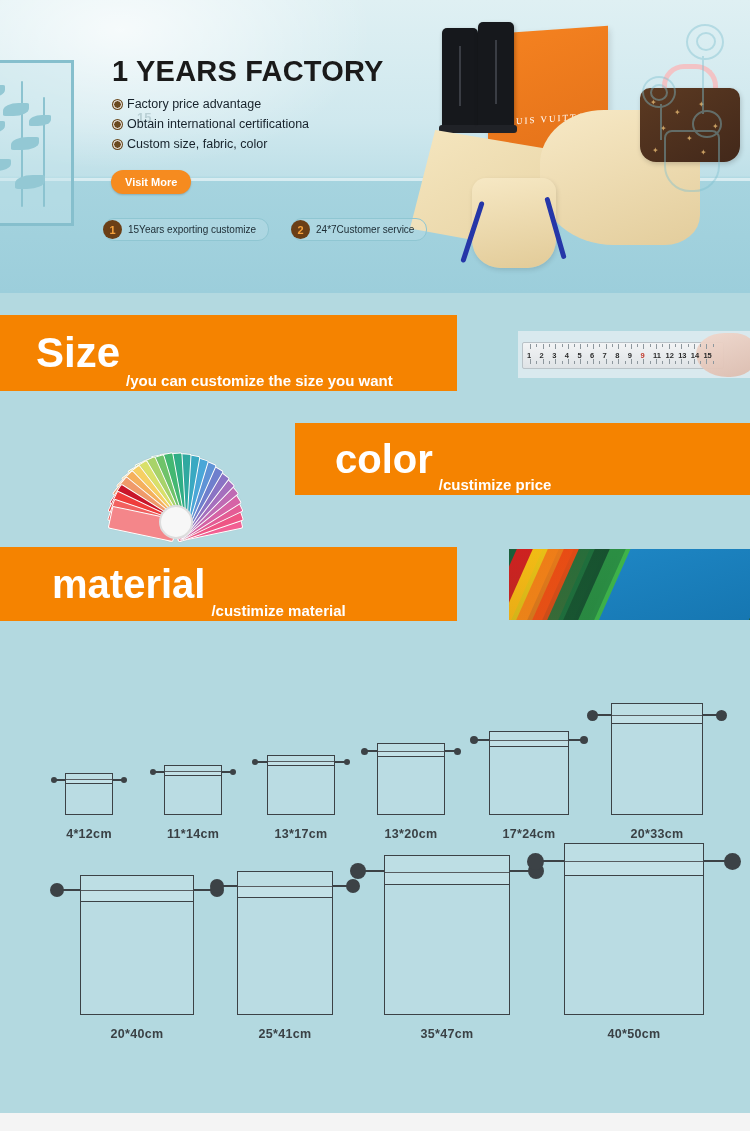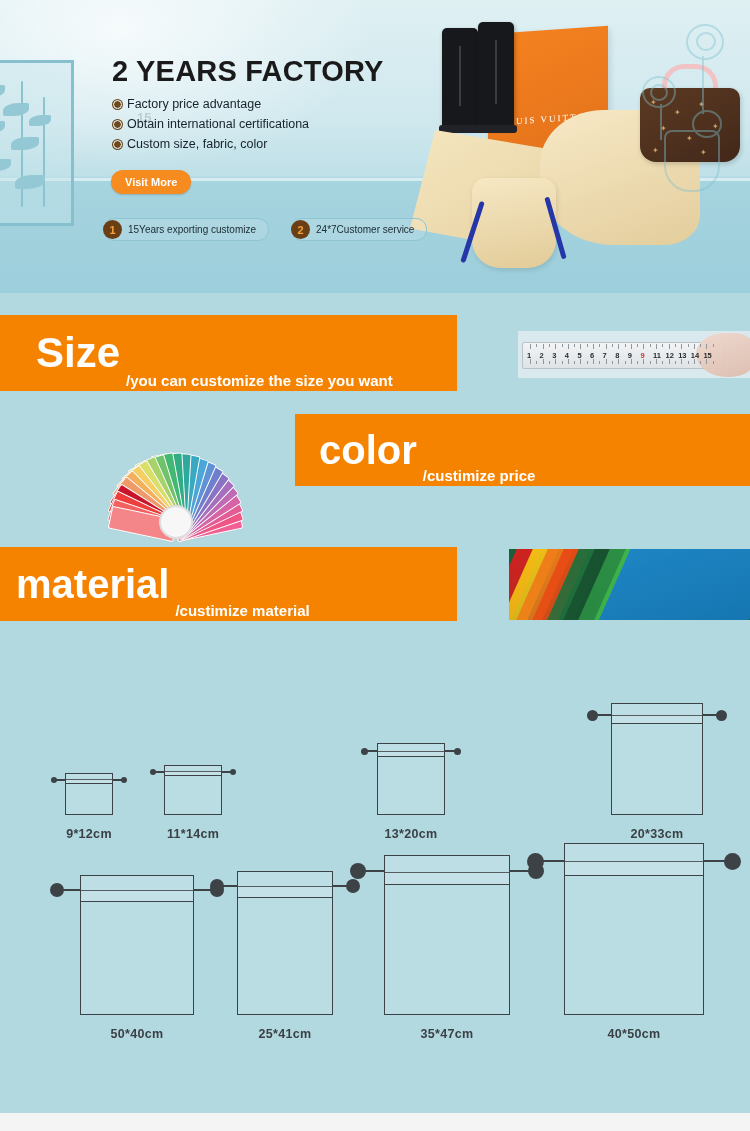--- a/index.html
+++ b/index.html
@@ -67,23 +67,23 @@
   .vase-rose .rose{position:absolute;border:2px solid #7fc0cf;border-radius:50%;}
   .vase-rose .vstem{position:absolute;width:2px;background:#7fc0cf;}
 
   
   .fbanner{position:absolute;background:#f58300;display:flex;align-items:center;}
   .fbanner .big{color:#fff;font-weight:bold;line-height:1;}
   .fbanner .sub{color:#fff;font-weight:bold;font-size:15px;margin-left:6px;margin-bottom:2px;align-self:flex-end;}
 
   #size-banner{left:0;top:315px;width:457px;height:76px;padding-left:36px;box-sizing:border-box;}
   #size-banner .big{font-size:42px;}
-  #color-banner{left:295px;top:414px;width:455px;height:72px;padding-left:24px;box-sizing:border-box;}
+  #color-banner{left:295px;top:423px;width:455px;height:72px;padding-left:40px;box-sizing:border-box;}
   #color-banner .big{font-size:40px;}
-  #material-banner{left:0;top:547px;width:457px;height:74px;padding-left:16px;box-sizing:border-box;}
+  #material-banner{left:0;top:547px;width:457px;height:74px;padding-left:52px;box-sizing:border-box;}
   #material-banner .big{font-size:40px;}
 
   
   .ruler{position:absolute;left:518px;top:331px;width:232px;height:47px;background:#d9e9ee;overflow:hidden;}
   .ruler .stick{position:absolute;left:4px;top:11px;width:200px;height:25px;background:linear-gradient(180deg,#f2f4f5,#dfe3e6);
     border:1px solid #b9c2c7;border-radius:2px;}
   .ruler .num{position:absolute;top:18px;font-size:7.5px;color:#2a2a2a;font-weight:bold;}
   .ruler .tick{position:absolute;width:1px;background:#8d979d;}
   .ruler .hand{position:absolute;right:-6px;top:2px;width:60px;height:44px;background:linear-gradient(160deg,#f0d8cd,#dcbcae);
     border-radius:50% 40% 45% 55%;opacity:.95;}
@@ -169,21 +169,21 @@
       <div class="rose" style="left:52px;top:10px;width:34px;height:32px;"></div>
       <div class="rose" style="left:62px;top:18px;width:16px;height:15px;"></div>
       <div class="rose" style="left:8px;top:62px;width:30px;height:28px;"></div>
       <div class="rose" style="left:16px;top:70px;width:14px;height:13px;"></div>
       <div class="rose" style="left:58px;top:96px;width:26px;height:24px;"></div>
       <div class="vstem" style="left:68px;top:42px;height:58px;"></div>
       <div class="vstem" style="left:26px;top:90px;height:36px;"></div>
       <div class="rose" style="left:30px;top:116px;width:52px;height:58px;border-radius:8px 8px 26px 26px;"></div>
     </div>
 
-    <div class="hero-title">2 YEARS FACTORY</div>
+    <div class="hero-title">1 YEARS FACTORY</div>
     <div class="hero-wm">15</div>
 
     <div class="bullets">
       <div class="bullet">
         <span class="dot"></span>
         <span class="btxt">Factory price  advantage</span>
       </div>
       <div class="bullet">
         <span class="dot"></span>
         <span class="btxt">Obtain international certificationa</span>
@@ -352,57 +352,75 @@
     </div>
 
   <div class="chart">
       <div class="bagfig" style="left: 65px; top: 113px; width: 48px; height: 42px;">
         <div class="body" style="width: 48px; height: 35.95px;"></div>
         <div class="collar" style="left: 0px; top: 0px; width: 48px; height: 11px;"></div>
         <div class="cord" style="top: 6px; width: 10px; left: -10px;"></div>
         <div class="knob" style="width: 6px; height: 6px; top: 4px; left: -14px;"></div>
         <div class="cord" style="top: 6px; width: 10px; left: 48px;"></div>
         <div class="knob" style="width: 6px; height: 6px; top: 4px; left: 56px;"></div>
-        <div class="lbl" style="top: 54px;">9*12cm</div>
+        <div class="lbl" style="top: 54px;">4*12cm</div>
       </div>
       <div class="bagfig" style="left: 164px; top: 105px; width: 58px; height: 50px;">
         <div class="body" style="width: 58px; height: 43.95px;"></div>
         <div class="collar" style="left: 0px; top: 0px; width: 58px; height: 11px;"></div>
         <div class="cord" style="top: 6px; width: 10px; left: -10px;"></div>
         <div class="knob" style="width: 6px; height: 6px; top: 4px; left: -14px;"></div>
         <div class="cord" style="top: 6px; width: 10px; left: 58px;"></div>
         <div class="knob" style="width: 6px; height: 6px; top: 4px; left: 66px;"></div>
         <div class="lbl" style="top: 62px;">11*14cm</div>
       </div>
+      <div class="bagfig" style="left: 267px; top: 95px; width: 68px; height: 60px;">
+        <div class="body" style="width: 68px; height: 53.95px;"></div>
+        <div class="collar" style="left: 0px; top: 0px; width: 68px; height: 11px;"></div>
+        <div class="cord" style="top: 6px; width: 11px; left: -11px;"></div>
+        <div class="knob" style="width: 6px; height: 6px; top: 4px; left: -15px;"></div>
+        <div class="cord" style="top: 6px; width: 11px; left: 68px;"></div>
+        <div class="knob" style="width: 6px; height: 6px; top: 4px; left: 77px;"></div>
+        <div class="lbl" style="top: 72px;">13*17cm</div>
+      </div>
       <div class="bagfig" style="left: 377px; top: 83px; width: 68px; height: 72px; border-radius: 8px;">
         <div class="body" style="width: 68px; height: 64.3px;"></div>
         <div class="collar" style="left: 0px; top: 0px; width: 68px; height: 14px;"></div>
         <div class="cord" style="top: 7px; width: 11px; left: -11px;"></div>
         <div class="knob" style="width: 7px; height: 7px; top: 4.5px; left: -16px;"></div>
         <div class="cord" style="top: 7px; width: 11px; left: 68px;"></div>
         <div class="knob" style="width: 7px; height: 7px; top: 4.5px; left: 77px;"></div>
         <div class="lbl" style="top: 84px;">13*20cm</div>
       </div>
+      <div class="bagfig" style="left: 489px; top: 71px; width: 80px; height: 84px;">
+        <div class="body" style="width: 80px; height: 75.2px;"></div>
+        <div class="collar" style="left: 0px; top: 0px; width: 80px; height: 16px;"></div>
+        <div class="cord" style="top: 8px; width: 13px; left: -13px;"></div>
+        <div class="knob" style="width: 8px; height: 8px; top: 5px; left: -19px;"></div>
+        <div class="cord" style="top: 8px; width: 13px; left: 80px;"></div>
+        <div class="knob" style="width: 8px; height: 8px; top: 5px; left: 91px;"></div>
+        <div class="lbl" style="top: 96px;">17*24cm</div>
+      </div>
       <div class="bagfig" style="left: 611px; top: 43px; width: 92px; height: 112px;">
         <div class="body" style="width: 92px; height: 100.45px;"></div>
         <div class="collar" style="left: 0px; top: 0px; width: 92px; height: 21px;"></div>
         <div class="cord" style="top: 11px; width: 15px; left: -15px;"></div>
         <div class="knob" style="width: 11px; height: 11px; top: 6.5px; left: -24px;"></div>
         <div class="cord" style="top: 11px; width: 15px; left: 92px;"></div>
         <div class="knob" style="width: 11px; height: 11px; top: 6.5px; left: 105px;"></div>
         <div class="lbl" style="top: 124px;">20*33cm</div>
       </div>
       <div class="bagfig" style="left: 80px; top: 215px; width: 114px; height: 140px;">
         <div class="body" style="width: 114px; height: 125.15px;"></div>
         <div class="collar" style="left: 0px; top: 0px; width: 114px; height: 27px;"></div>
         <div class="cord" style="top: 14px; width: 18px; left: -18px;"></div>
         <div class="knob" style="width: 14px; height: 14px; top: 8px; left: -30px;"></div>
         <div class="cord" style="top: 14px; width: 18px; left: 114px;"></div>
         <div class="knob" style="width: 14px; height: 14px; top: 8px; left: 130px;"></div>
-        <div class="lbl" style="top: 152px;">50*40cm</div>
+        <div class="lbl" style="top: 152px;">20*40cm</div>
       </div>
       <div class="bagfig" style="left: 237px; top: 211px; width: 96px; height: 144px;">
         <div class="body" style="width: 96px; height: 129.15px;"></div>
         <div class="collar" style="left: 0px; top: 0px; width: 96px; height: 27px;"></div>
         <div class="cord" style="top: 14px; width: 15px; left: -15px;"></div>
         <div class="knob" style="width: 14px; height: 14px; top: 8px; left: -27px;"></div>
         <div class="cord" style="top: 14px; width: 15px; left: 96px;"></div>
         <div class="knob" style="width: 14px; height: 14px; top: 8px; left: 109px;"></div>
         <div class="lbl" style="top: 156px;">25*41cm</div>
       </div>

